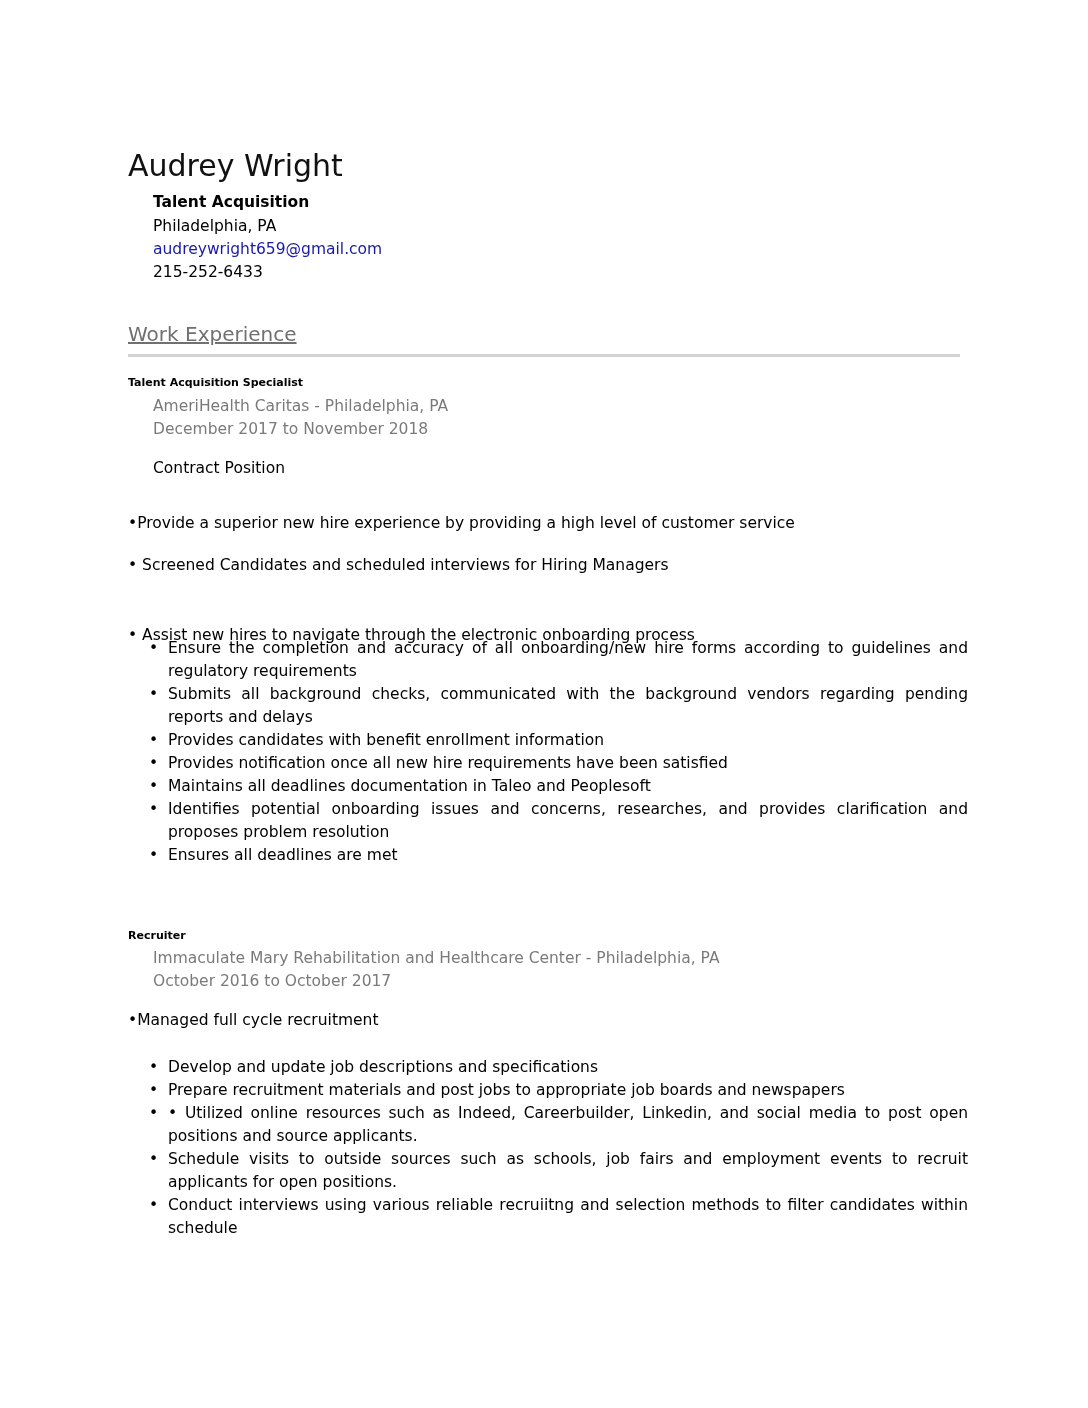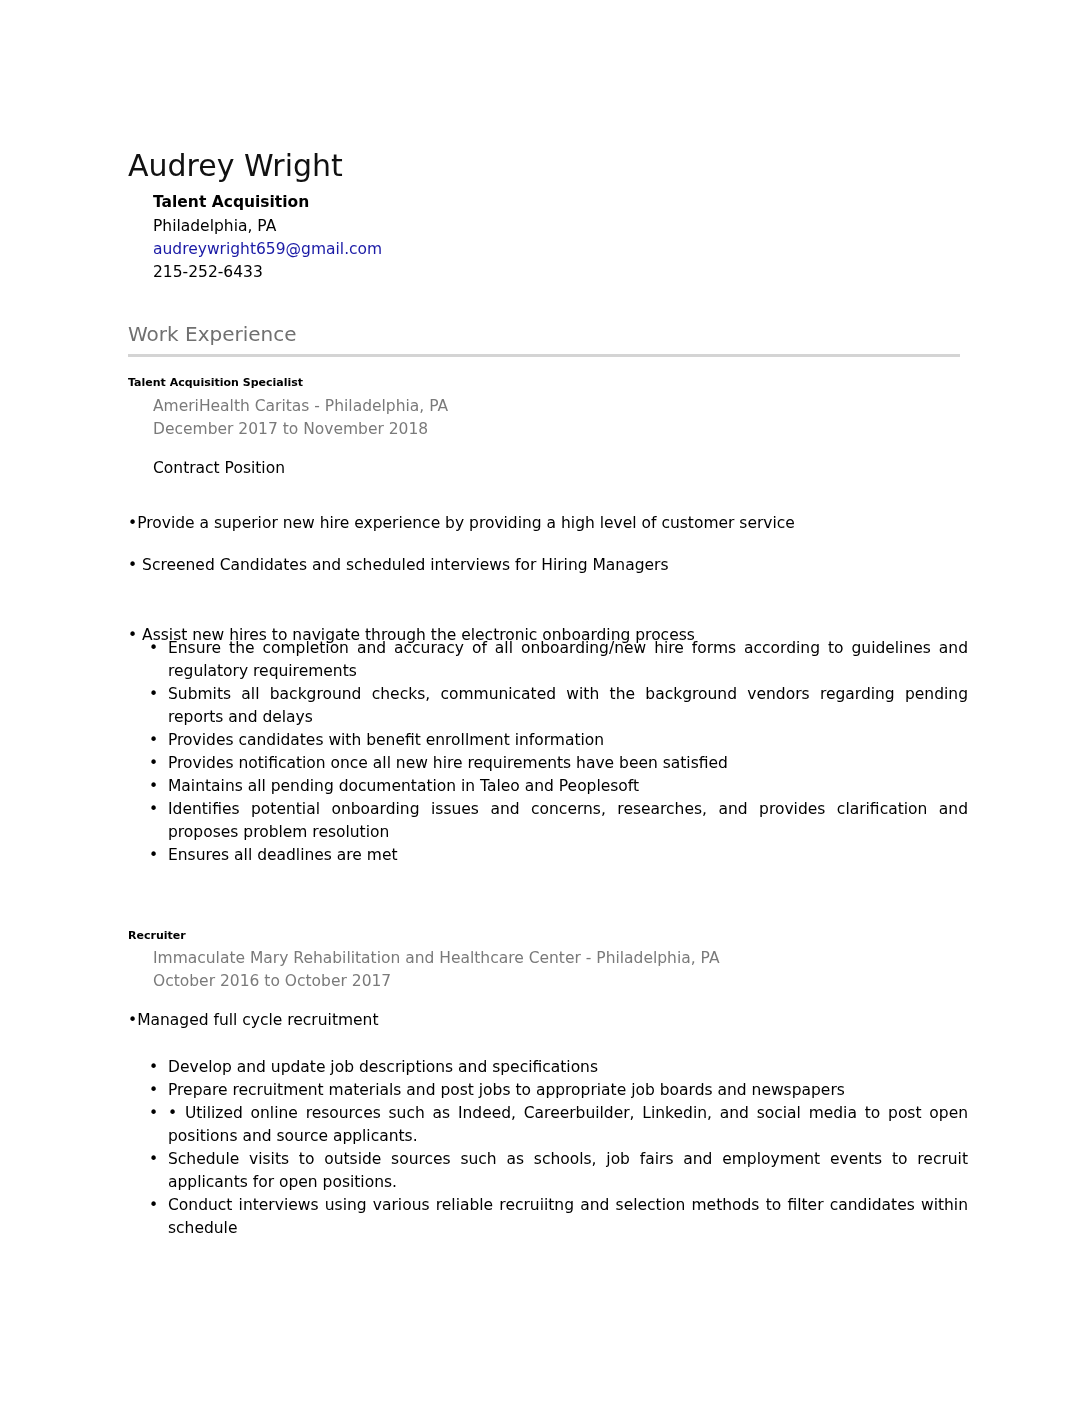--- a/index.html
+++ b/index.html
@@ -2,21 +2,21 @@
 <html><head>
 <meta charset="utf-8">
 <style>
   html, body { margin: 0; padding: 0; background: #ffffff; }
   body { width: 1088px; height: 1408px; position: relative; font-family: "DejaVu Sans", sans-serif; color: #000; overflow: hidden; }
   .page { position: absolute; left: 128px; top: 0; width: 832px; }
   .name { position: absolute; top: 146px; left: 0; font-size: 30px; line-height: 40px; color: #111; }
   .line { position: absolute; left: 0; font-size: 15.5px; line-height: 23px; white-space: nowrap; margin-left: 25px; }
   .bold { font-weight: bold; }
   .email { color: #1a1aa6; }
-  .section-title { position: absolute; top: 320px; left: 0; font-size: 20px; color: #707070; line-height: 28px; }
+  .section-title { position: absolute; top: 320px; left: 0; font-size: 20px; color: #707070; line-height: 28px; text-decoration: underline; }
   .rule { position: absolute; top: 354px; left: 0; width: 832px; height: 3px; background: #d4d4d4; }
   .job-title { position: absolute; left: 0; font-size: 11px; font-weight: bold; line-height: 24px; }
   .muted { color: #7a7a7a; }
   .para { position: absolute; left: 0; width: 832px; font-size: 15.5px; line-height: 23px; }
   ul.bullets { position: absolute; left: 0; width: 832px; margin: 8px; padding: 0 0 0 32px; box-sizing: border-box; list-style: none; font-size: 15.5px; line-height: 23px; }
   ul.bullets li { position: relative; text-align: justify; }
   ul.bullets li::before { content: "\2022"; position: absolute; left: -19px; }
 </style>
 </head>
 <body>
@@ -39,21 +39,21 @@
     <div class="line muted" style="top:418px">December 2017 to November 2018</div>
     <div class="line" style="top:457px">Contract Position</div>
     <div class="para" style="top:512px">•Provide a superior new hire experience by providing a high level of customer service</div>
     <div class="para" style="top:554px">• Screened Candidates and scheduled interviews for Hiring Managers</div>
     <div class="para" style="top:624px">• Assist new hires to navigate through the electronic onboarding process</div>
     <ul class="bullets" style="top:629px">
       <li>Ensure the completion and accuracy of all onboarding/new hire forms according to guidelines and regulatory requirements</li>
       <li>Submits all background checks, communicated with the background vendors regarding pending reports and delays</li>
       <li>Provides candidates with benefit enrollment information</li>
       <li>Provides notification once all new hire requirements have been satisfied</li>
-      <li>Maintains all pending documentation in Taleo and Peoplesoft</li>
+      <li>Maintains all deadlines documentation in Taleo and Peoplesoft</li>
       <li>Identifies potential onboarding issues and concerns, researches, and provides clarification and proposes problem resolution</li>
       <li>Ensures all deadlines are met</li>
     </ul>
   </div>
 
   <div>
     <div class="job-title" style="top:924px">Recruiter</div>
     <div class="line muted" style="top:947px">
       <span>Immaculate Mary Rehabilitation and Healthcare Center</span> - <span>Philadelphia, PA</span>
     </div>

